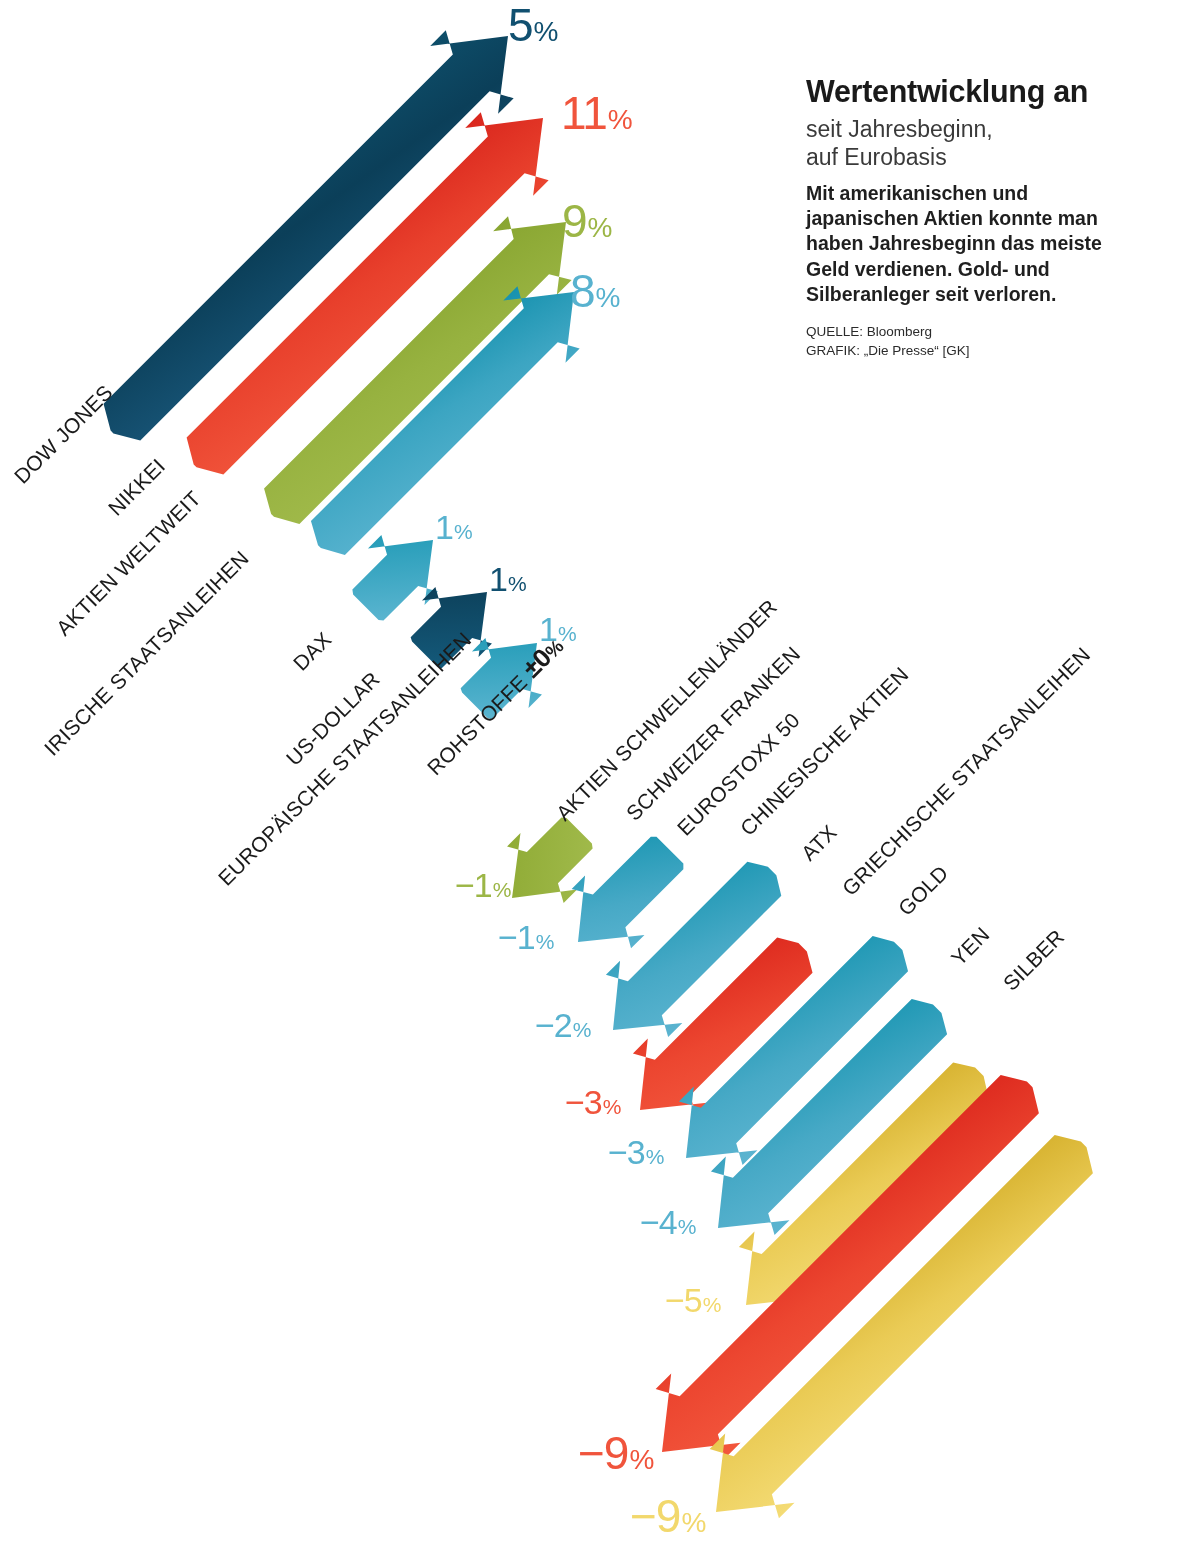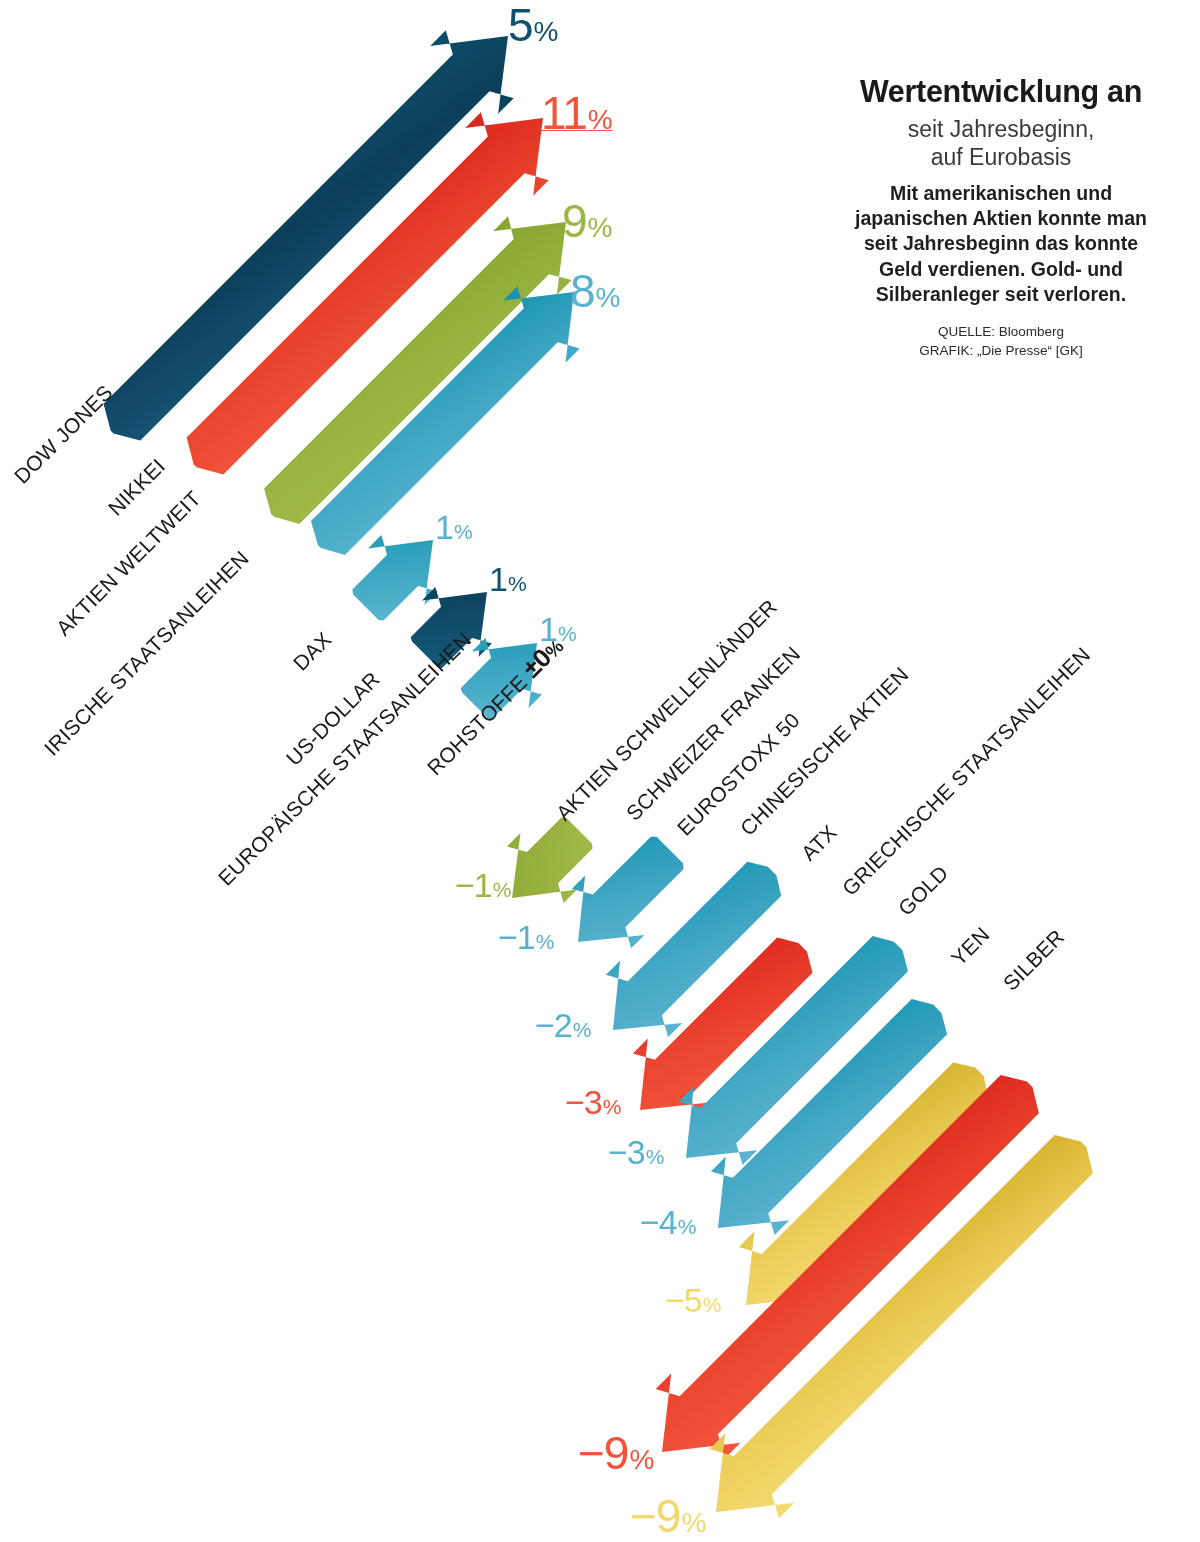--- a/index.html
+++ b/index.html
@@ -25,24 +25,24 @@
   svg#arrow-canvas {
     position: absolute;
     left: 0; top: 0;
     width: 1200px;
     height: 1542px;
     overflow: visible;
   }
   
   .panel {
     position: absolute;
-    right: 18px;
+    right: 32px;
     top: 74px;
     width: 362px;
-    text-align: center;
+    text-align: left;
   }
   .panel-title {
     font-size: 30.5px;
     font-weight: bold;
     line-height: 1.16;
     letter-spacing: -0.3px;
     color: #1a1a1a;
     margin: 0 0 7px 0;
   }
   .panel-sub {
@@ -238,35 +238,35 @@
     <h1 class="panel-title">
       <span>Wertentwicklung an</span><br>
     </h1>
     <p class="panel-sub">
       <span>seit Jahresbeginn,</span><br>
       <span>auf Eurobasis</span>
     </p>
     <p class="panel-body">
       <span>Mit amerikanischen und</span><br>
       <span>japanischen Aktien konnte man</span><br>
-      <span>seit Jahresbeginn das konnte</span><br>
+      <span>haben Jahresbeginn das meiste</span><br>
       <span>Geld verdienen. Gold- und</span><br>
       <span>Silberanleger seit verloren.</span>
     </p>
     <div class="panel-credit">
       <div>QUELLE: Bloomberg</div>
       <div><span>GRAFIK: „Die Presse“ </span><span class="gk">[GK]</span></div>
     </div>
   </div>
 
   <div id="label-layer">
       <div class="cat-label up" style="left: 18px; top: 468px;"><span>DOW JONES</span></div>
       <div class="val-label" style="left: 508px; top: 2px; color: rgb(17, 80, 112);"><span class="num">5</span><span class="pct">%</span></div>
       <div class="cat-label up" style="left: 112px; top: 500px;"><span>NIKKEI</span></div>
-      <div class="val-label" style="left: 541px; top: 90px; color: rgb(240, 84, 60); text-decoration: underline;"><span class="num">11</span><span class="pct">%</span></div>
+      <div class="val-label" style="left: 561px; top: 90px; color: rgb(240, 84, 60);"><span class="num">11</span><span class="pct">%</span></div>
       <div class="cat-label up" style="left: 60px; top: 620px;"><span>AKTIEN WELTWEIT</span></div>
       <div class="val-label" style="left: 562px; top: 198px; color: rgb(156, 182, 70);"><span class="num">9</span><span class="pct">%</span></div>
       <div class="cat-label up" style="left: 48px; top: 740px;"><span>IRISCHE STAATSANLEIHEN</span></div>
       <div class="val-label" style="left: 570px; top: 268px; color: rgb(88, 178, 207);"><span class="num">8</span><span class="pct">%</span></div>
       <div class="cat-label up" style="left: 297px; top: 655px;"><span>DAX</span></div>
       <div class="val-label small" style="left: 435px; top: 510px; color: rgb(88, 178, 207);"><span class="num">1</span><span class="pct">%</span></div>
       <div class="cat-label up" style="left: 290px; top: 750px;"><span>US-DOLLAR</span></div>
       <div class="val-label small" style="left: 489px; top: 562px; color: rgb(17, 80, 112);"><span class="num">1</span><span class="pct">%</span></div>
       <div class="cat-label up" style="left: 222px; top: 870px;"><span>EUROPÄISCHE STAATSANLEIHEN</span></div>
       <div class="val-label small" style="left: 539px; top: 612px; color: rgb(88, 178, 207);"><span class="num">1</span><span class="pct">%</span></div>

